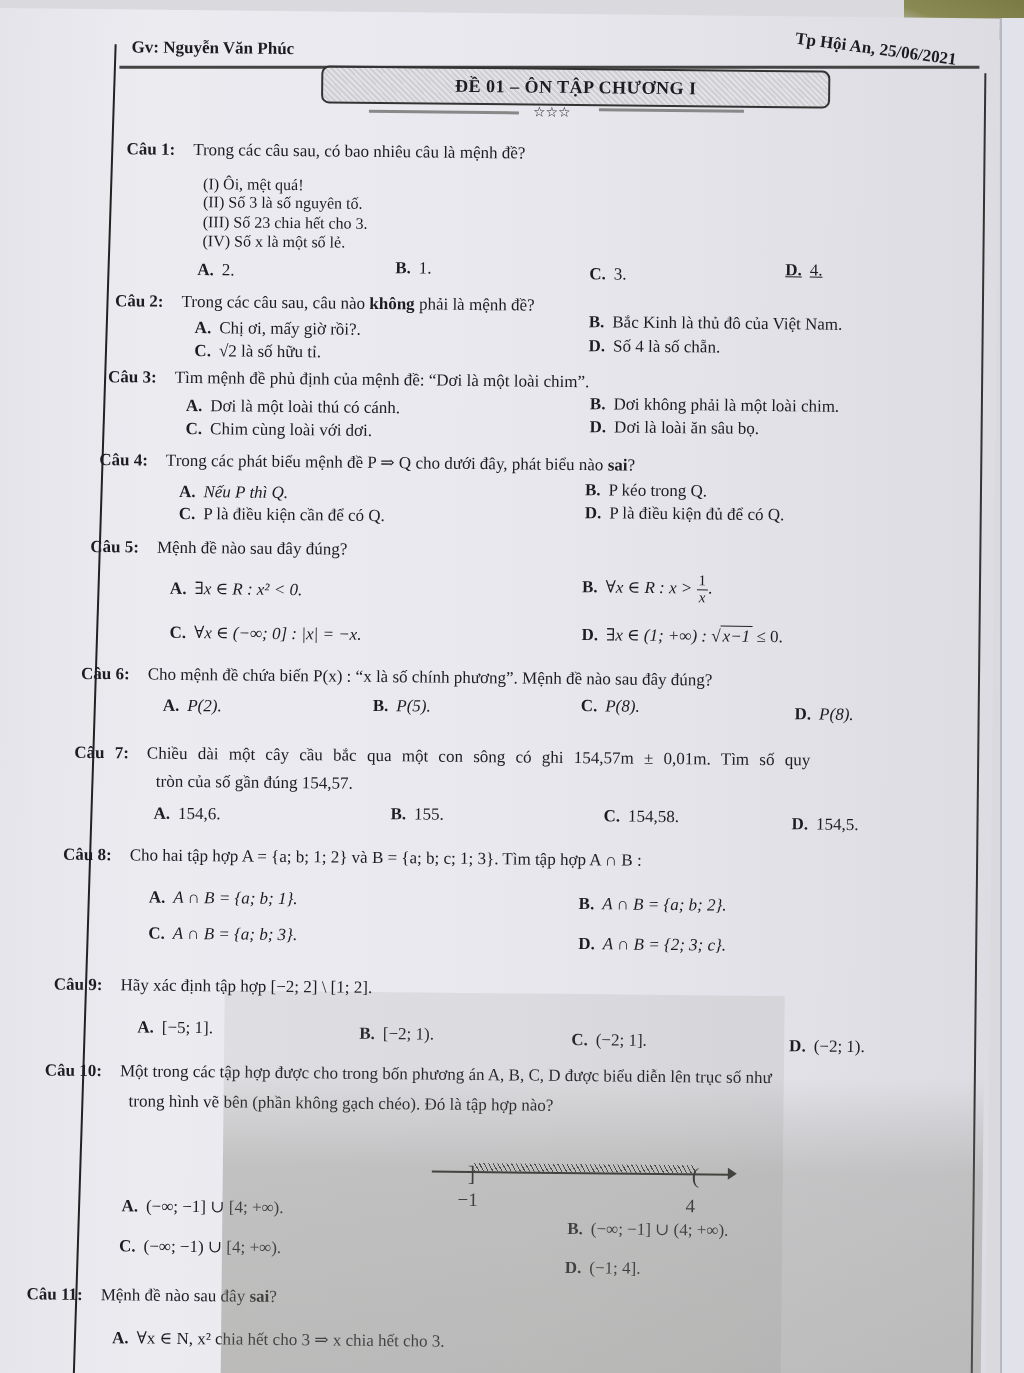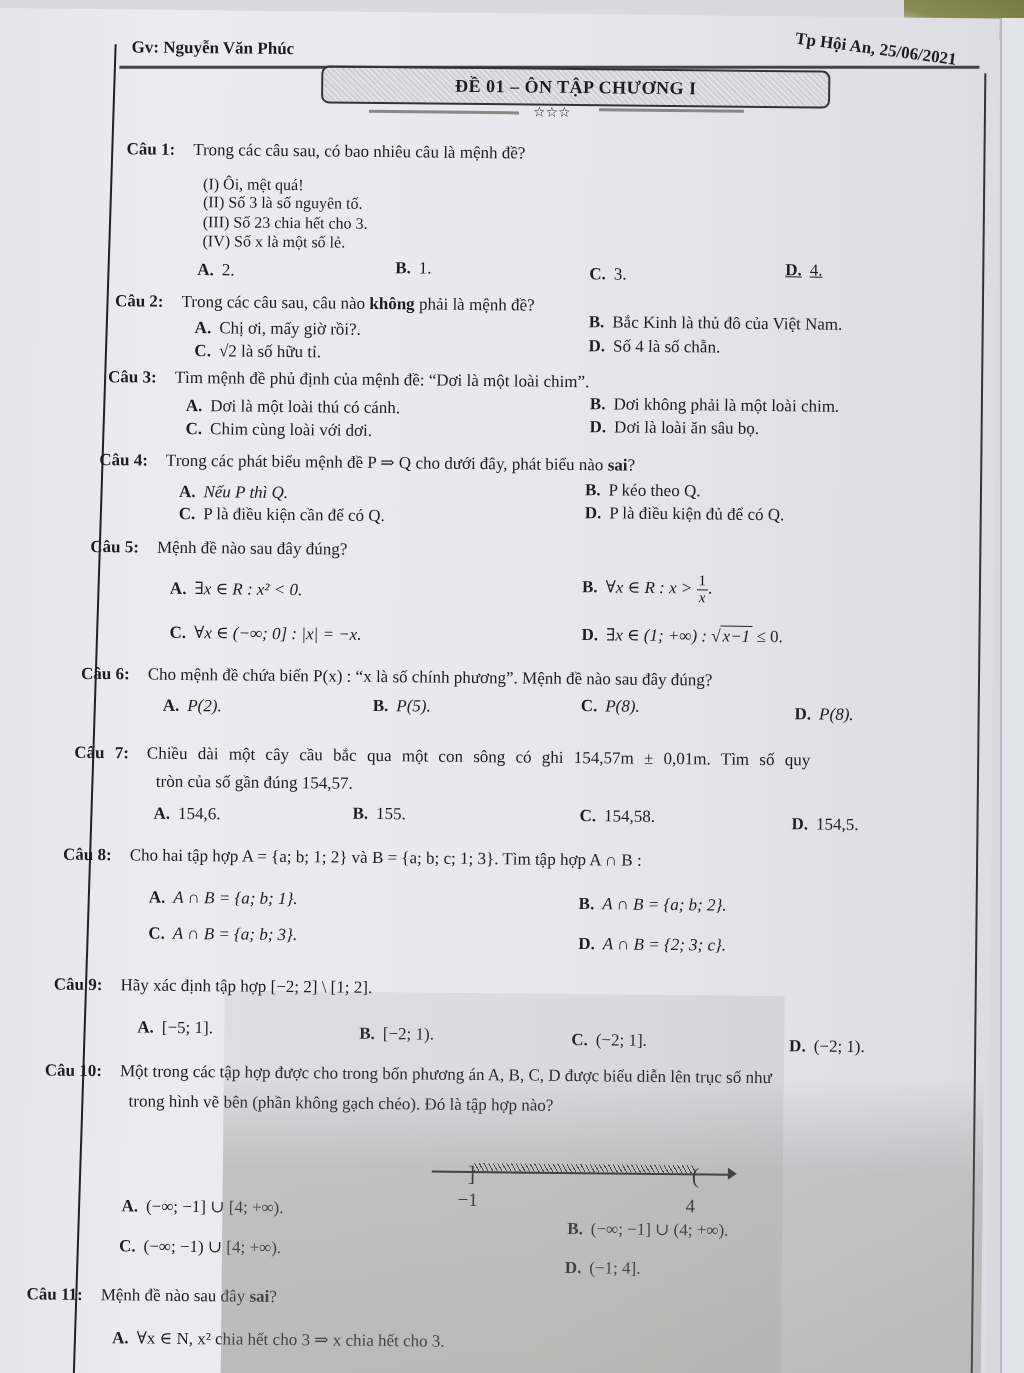--- a/index.html
+++ b/index.html
@@ -104,21 +104,21 @@
   </div>
   <div class="opt" style="left:190px;top:386px;"><b>A.</b><span>Dơi là một loài thú có cánh.</span></div>
   <div class="opt" style="left:594px;top:380px;"><b>B.</b><span>Dơi không phải là một loài chim.</span></div>
   <div class="opt" style="left:190px;top:409px;"><b>C.</b><span>Chim cùng loài với dơi.</span></div>
   <div class="opt" style="left:594px;top:403px;"><b>D.</b><span>Dơi là loài ăn sâu bọ.</span></div>
 
   <div class="q" style="left:104px;top:440px;">
     <b class="num">Câu 4:</b><span>Trong các phát biểu mệnh đề P ⇒ Q cho dưới đây, phát biểu nào </span><b>sai</b><span>?</span>
   </div>
   <div class="opt" style="left:184px;top:472px;"><b>A.</b><span class="i">Nếu P thì Q.</span></div>
-  <div class="opt" style="left:590px;top:466px;"><b>B.</b><span>P kéo theo Q.</span></div>
+  <div class="opt" style="left:590px;top:466px;"><b>B.</b><span>P kéo trong Q.</span></div>
   <div class="opt" style="left:184px;top:494px;"><b>C.</b><span>P là điều kiện cần để có Q.</span></div>
   <div class="opt" style="left:590px;top:489px;"><b>D.</b><span>P là điều kiện đủ để có Q.</span></div>
 
   <div class="q" style="left:96px;top:528px;">
     <b class="num">Câu 5:</b><span>Mệnh đề nào sau đây đúng?</span>
   </div>
   <div class="opt" style="left:176px;top:568px;"><b>A.</b><span class="i">∃x ∈ R : x² &lt; 0.</span></div>
   <div class="opt" style="left:588px;top:558px;"><b>B.</b><span class="i">∀x ∈ R : x &gt;</span>
     <span class="frac"><span class="n">1</span><span class="i">x</span></span>.</div>
   <div class="opt" style="left:176px;top:612px;"><b>C.</b><span class="i">∀x ∈ (−∞; 0] : |x| = −x.</span></div>
@@ -130,22 +130,22 @@
   <div class="opt" style="left:170px;top:686px;text-align:right;"><b>A.</b><span class="i">P(2).</span></div>
   <div class="opt" style="left:380px;top:684px;"><b>B.</b><span class="i">P(5).</span></div>
   <div class="opt" style="left:588px;top:682px;"><b>C.</b><span class="i">P(8).</span></div>
   <div class="opt" style="left:802px;top:688px;"><b>D.</b><span class="i">P(8).</span></div>
 
   <div class="q" style="left:82px;top:734px;word-spacing:6px;">
     <b class="num">Câu 7:</b><span>Chiều dài một cây cầu bắc qua một con sông có ghi 154,57m ± 0,01m. Tìm số quy</span>
   </div>
   <div class="line" style="left:164px;top:762px;font-size:17px;">tròn của số gần đúng 154,57.</div>
   <div class="opt" style="left:162px;top:794px;text-align:right;"><b>A.</b><span>154,6.</span></div>
-  <div class="opt" style="left:361px;top:792px;"><b>B.</b><span>155.</span></div>
-  <div class="opt" style="left:588px;top:792px;"><b>C.</b><span>154,58.</span></div>
+  <div class="opt" style="left:399px;top:792px;"><b>B.</b><span>155.</span></div>
+  <div class="opt" style="left:612px;top:792px;"><b>C.</b><span>154,58.</span></div>
   <div class="opt" style="left:800px;top:798px;"><b>D.</b><span>154,5.</span></div>
 
   <div class="q" style="left:72px;top:836px;">
     <b class="num">Câu 8:</b><span>Cho hai tập hợp A = {a; b; 1; 2} và B = {a; b; c; 1; 3}. Tìm tập hợp A ∩ B :</span>
   </div>
   <div class="opt" style="left:158px;top:878px;"><b>A.</b><span class="i">A ∩ B = {a; b; 1}.</span></div>
   <div class="opt" style="left:588px;top:880px;"><b>B.</b><span class="i">A ∩ B = {a; b; 2}.</span></div>
   <div class="opt" style="left:158px;top:914px;"><b>C.</b><span class="i">A ∩ B = {a; b; 3}.</span></div>
   <div class="opt" style="left:588px;top:920px;"><b>D.</b><span class="i">A ∩ B = {2; 3; c}.</span></div>
 

